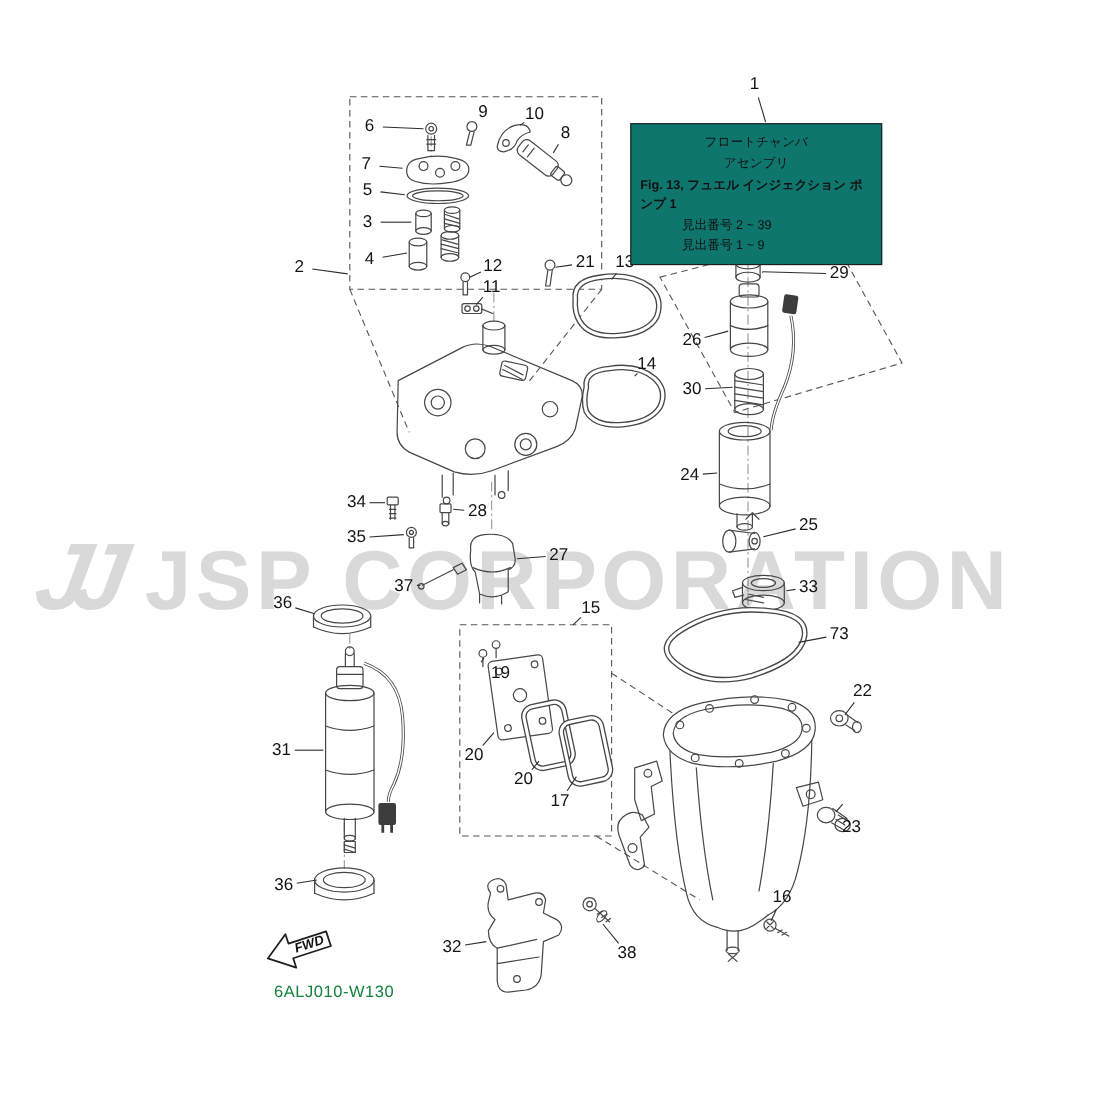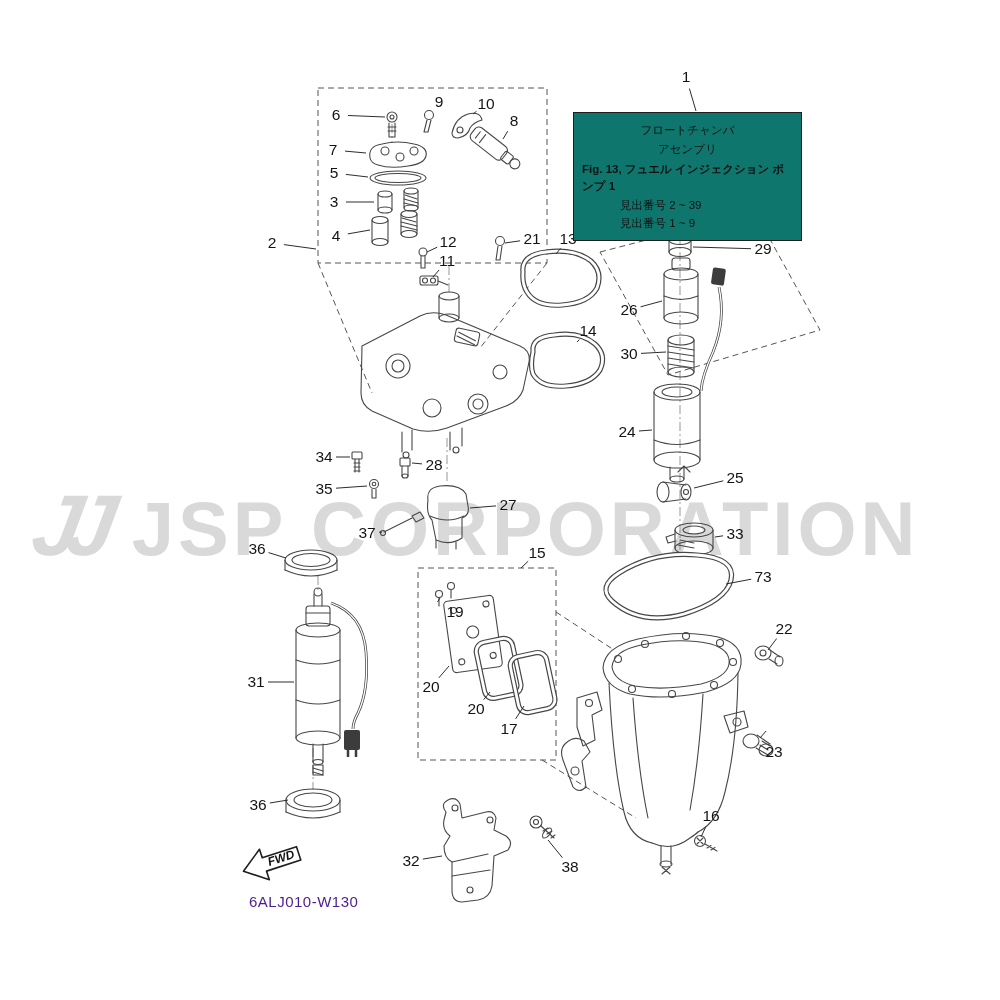--- a/index.html
+++ b/index.html
@@ -19,21 +19,21 @@
   .callout { position:absolute; transform:translate(-50%,-50%); font-size:15.5px; color:#141414; }
 
   .info-box { position:absolute; left:573px; top:112px; width:229px; min-height:106px;
     border:1.4px solid #1e1e1e; background:#0f766e; z-index:4; padding:9px 8px 8px 8px;
     font-size:11.5px; color:#111; display:flex; flex-direction:column; gap:2px; line-height:1.45; }
   .ib-line.center { text-align:center; }
   .ib-line.fig { font-weight:bold; text-align:left; margin-top:2px; }
   .ib-line.sub { padding-left:38px; }
 
   .diagram-code { position:absolute; left:249px; top:893px; z-index:3; font-size:15px;
-    color:#4c1d95; letter-spacing:.5px; }
+    color:#15803d; letter-spacing:.5px; }
   .fwd-label { position:absolute; left:262px; top:851px; width:38px; text-align:center;
     z-index:3; font-size:12px; font-weight:bold; font-style:italic; color:#111;
     transform:rotate(-18deg); }
 
   
   .art { stroke:#474747; stroke-width:1.1; fill:none; stroke-linecap:round; stroke-linejoin:round; }
   .dash { stroke:#555; stroke-width:1; fill:none; stroke-dasharray:6 4; }
   .axis { stroke:#6a6a6a; stroke-width:.7; fill:none; stroke-dasharray:9 3 2 3; }
   .ro { stroke:#474747; stroke-width:5.2; fill:none; }
   .ri { stroke:#ffffff; stroke-width:2.8; fill:none; }

